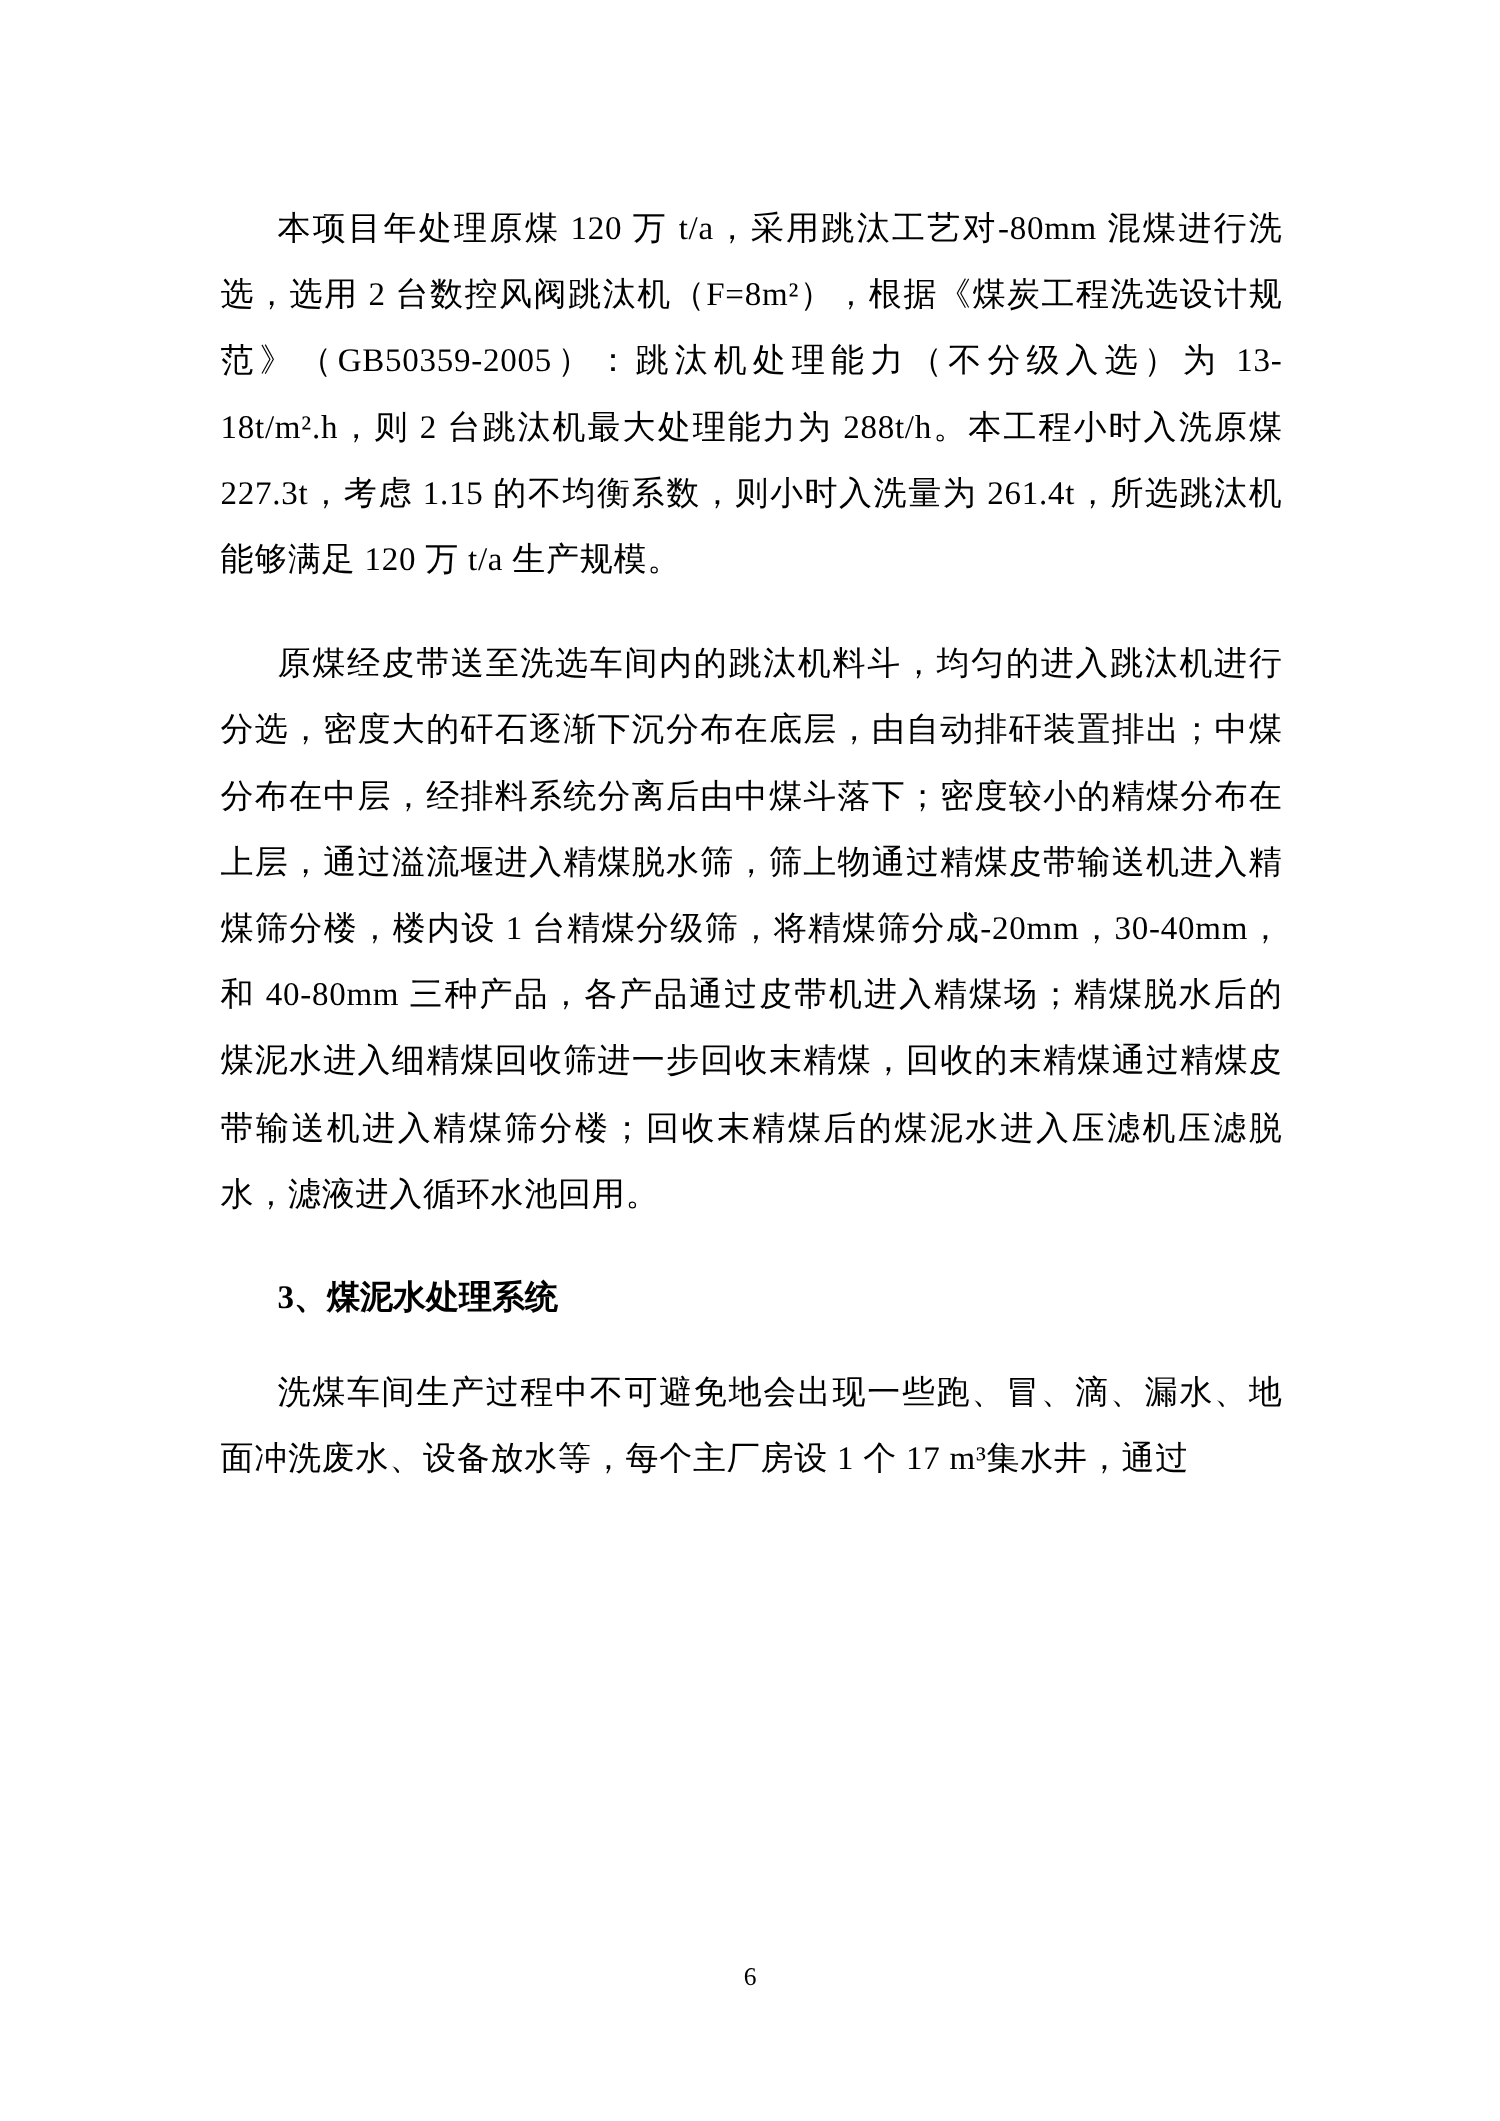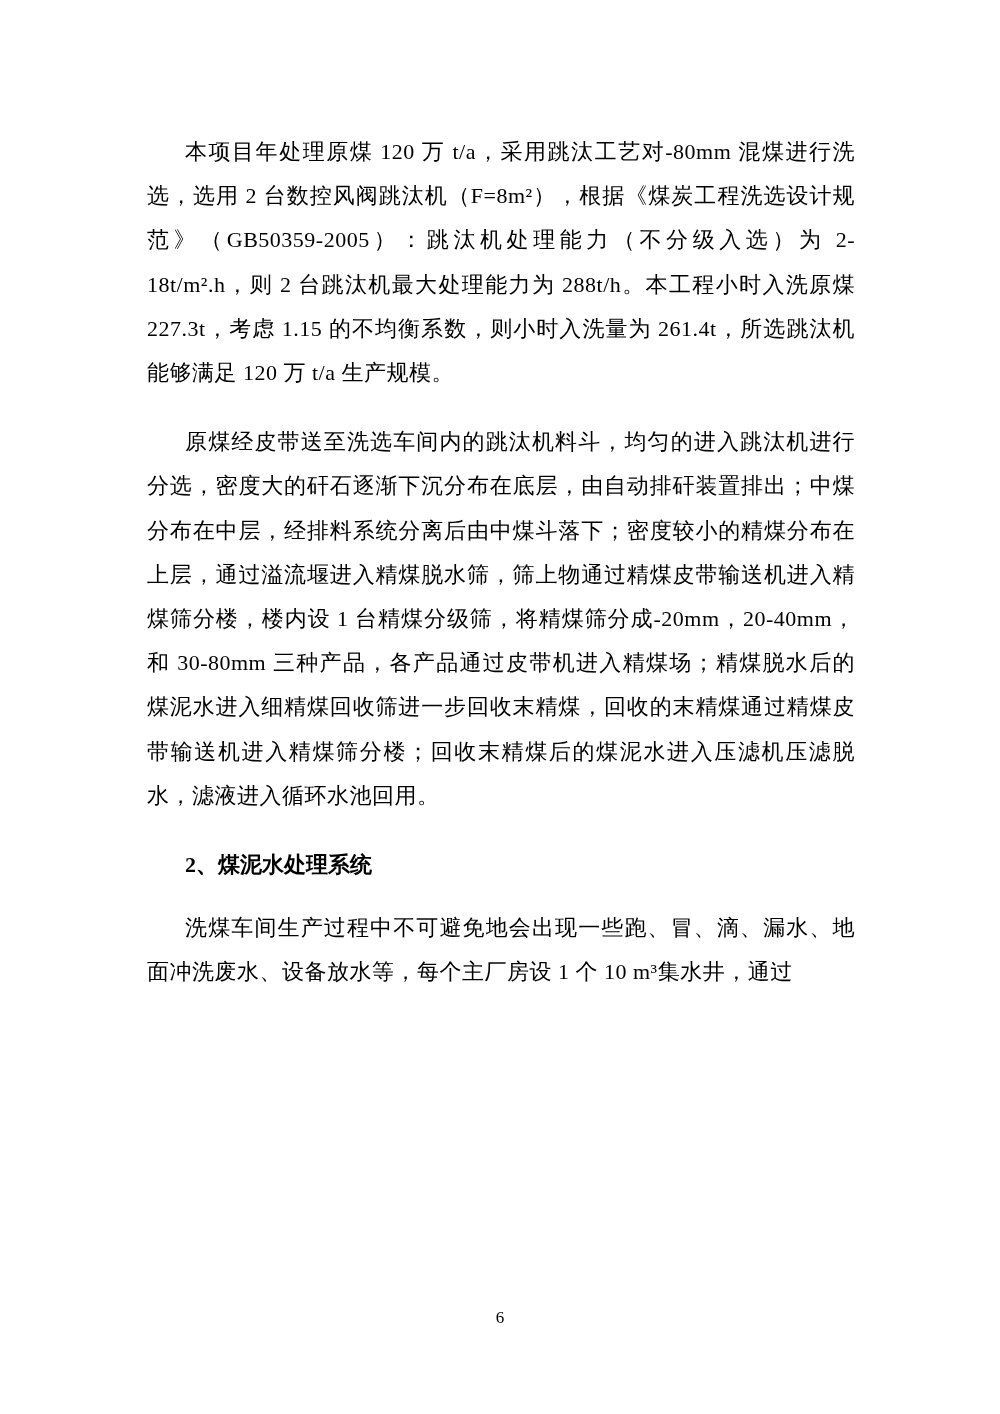--- a/index.html
+++ b/index.html
@@ -46,19 +46,19 @@
     font-size: 17px;
     line-height: 24px;
     color: #000000;
   }
 </style>
 </head>
 <body>
 
 <div class="page">
   <div class="content">
-    <p class="para">本项目年处理原煤 120 万 t/a，采用跳汰工艺对-80mm 混煤进行洗选，选用 2 台数控风阀跳汰机（F=8m²），根据《煤炭工程洗选设计规范》（GB50359-2005）：跳汰机处理能力（不分级入选）为 2-18t/m².h，则 2 台跳汰机最大处理能力为 288t/h。本工程小时入洗原煤 227.3t，考虑 1.15 的不均衡系数，则小时入洗量为 261.4t，所选跳汰机能够满足 120 万 t/a 生产规模。</p>
-    <p class="para">原煤经皮带送至洗选车间内的跳汰机料斗，均匀的进入跳汰机进行分选，密度大的矸石逐渐下沉分布在底层，由自动排矸装置排出；中煤分布在中层，经排料系统分离后由中煤斗落下；密度较小的精煤分布在上层，通过溢流堰进入精煤脱水筛，筛上物通过精煤皮带输送机进入精煤筛分楼，楼内设 1 台精煤分级筛，将精煤筛分成-20mm，20-40mm，和 30-80mm 三种产品，各产品通过皮带机进入精煤场；精煤脱水后的煤泥水进入细精煤回收筛进一步回收末精煤，回收的末精煤通过精煤皮带输送机进入精煤筛分楼；回收末精煤后的煤泥水进入压滤机压滤脱水，滤液进入循环水池回用。</p>
-    <h3 class="heading">2、煤泥水处理系统</h3>
-    <p class="para">洗煤车间生产过程中不可避免地会出现一些跑、冒、滴、漏水、地面冲洗废水、设备放水等，每个主厂房设 1 个 10 m³集水井，通过</p>
+    <p class="para">本项目年处理原煤 120 万 t/a，采用跳汰工艺对-80mm 混煤进行洗选，选用 2 台数控风阀跳汰机（F=8m²），根据《煤炭工程洗选设计规范》（GB50359-2005）：跳汰机处理能力（不分级入选）为 13-18t/m².h，则 2 台跳汰机最大处理能力为 288t/h。本工程小时入洗原煤 227.3t，考虑 1.15 的不均衡系数，则小时入洗量为 261.4t，所选跳汰机能够满足 120 万 t/a 生产规模。</p>
+    <p class="para">原煤经皮带送至洗选车间内的跳汰机料斗，均匀的进入跳汰机进行分选，密度大的矸石逐渐下沉分布在底层，由自动排矸装置排出；中煤分布在中层，经排料系统分离后由中煤斗落下；密度较小的精煤分布在上层，通过溢流堰进入精煤脱水筛，筛上物通过精煤皮带输送机进入精煤筛分楼，楼内设 1 台精煤分级筛，将精煤筛分成-20mm，30-40mm，和 40-80mm 三种产品，各产品通过皮带机进入精煤场；精煤脱水后的煤泥水进入细精煤回收筛进一步回收末精煤，回收的末精煤通过精煤皮带输送机进入精煤筛分楼；回收末精煤后的煤泥水进入压滤机压滤脱水，滤液进入循环水池回用。</p>
+    <h3 class="heading">3、煤泥水处理系统</h3>
+    <p class="para">洗煤车间生产过程中不可避免地会出现一些跑、冒、滴、漏水、地面冲洗废水、设备放水等，每个主厂房设 1 个 17 m³集水井，通过</p>
   </div>
   <div class="page-number">6</div>
 </div>
 
 </body></html>

